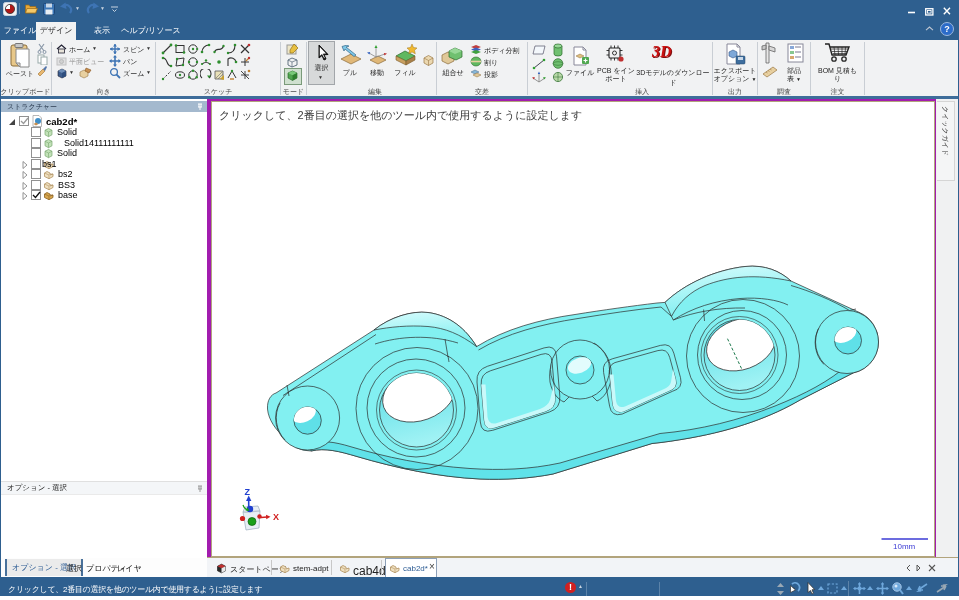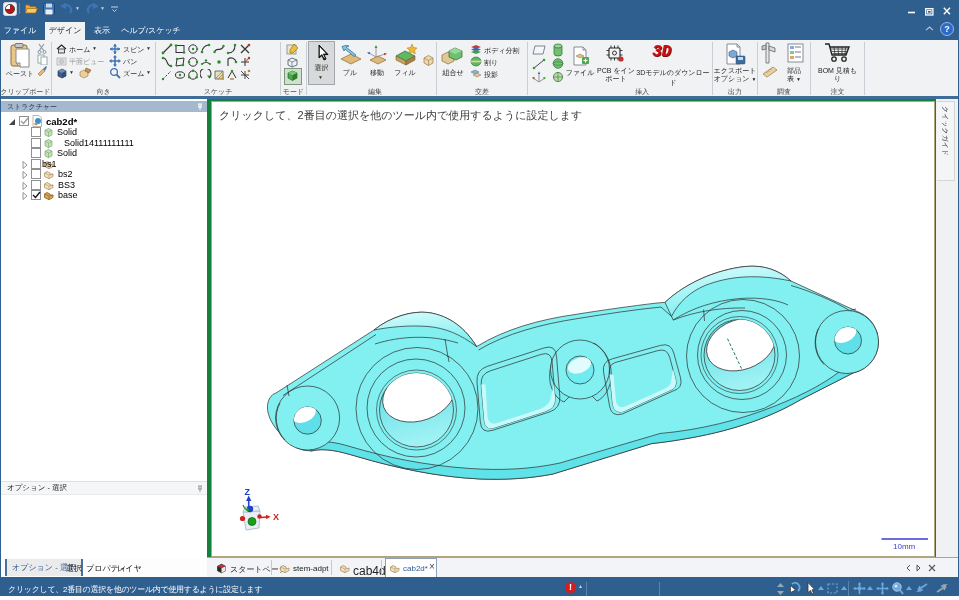--- a/index.html
+++ b/index.html
@@ -1,15 +1,15 @@
 <!DOCTYPE html>
 <html><head><meta charset="utf-8">
 <style>
 html,body{margin:0;padding:0}
-#app{position:relative;width:959px;height:596px;overflow:hidden;background:#15803d;
+#app{position:relative;width:959px;height:596px;overflow:hidden;background:#a21caf;
   font-family:"Liberation Sans",sans-serif;-webkit-font-smoothing:antialiased}
 .abs{position:absolute}
 .jp{letter-spacing:0}
 #titlebar{left:0;top:0;width:959px;height:18px;background:#2E5F8F}
 #tabrow{left:0;top:18px;width:959px;height:22px;background:#2E5F8F}
 #ribbon{left:0;top:40px;width:959px;height:56px;background:#F1F2F3}
 #ribbonline{left:0;top:96px;width:959px;height:3px;background:#3E6D9A}
 .rtab{position:absolute;top:4px;height:18px;line-height:17px;color:#fff;font-size:8px;text-align:center}
 .rtab.active{background:#F1F2F3;color:#1a1a1a}
 .gsep{position:absolute;top:2px;width:1px;height:53px;background:#C9CED4}
@@ -74,23 +74,23 @@
           <rect x="2.5" y="2.5" width="3.6" height="2.6" fill="none" stroke="#fff" stroke-width="0.9"></rect>
         </svg>
     <svg class="icon" style="left:38px;top:4px" width="8" height="8">
           <path d="M0.8,0.8 L7,7.2 M7,0.8 L0.8,7.2" stroke="#fff" stroke-width="1.4"></path>
         </svg>
   </div>
 </div>
 
 <div class="abs" id="tabrow">
   <div class="rtab jp" style="left:2px;width:36px">ファイル</div>
-  <div class="rtab jp active" style="left:45px;width:40px;height:22px">デザイン</div>
+  <div class="rtab jp active" style="left:36px;width:40px;height:22px">デザイン</div>
   <div class="rtab jp" style="left:88px;width:28px">表示</div>
-  <div class="rtab jp" style="left:120px;width:62px">ヘルプ/スケッチ</div>
+  <div class="rtab jp" style="left:120px;width:62px">ヘルプ/リソース</div>
   <div class="abs" style="left:925px;top:8px;width:9px;height:5px">
     <svg width="9" height="5">
           <path d="M1,4.2 L4.5,1 L8,4.2" fill="none" stroke="#BEC6D2" stroke-width="1.1"></path>
         </svg>
       </div>
   <div class="abs" style="left:940px;top:4px;width:12px;height:12px;border-radius:50%;background:#2B6BC9;border:1px solid #9db8dd;color:#fff;font-size:9px;font-weight:bold;text-align:center;line-height:12px">?</div>
 </div>
 
 <div class="abs" id="ribbon">
 
@@ -391,21 +391,21 @@
     </svg>
     <div class="btnlabel jp" style="left:36px;top:28px;width:32px">ファイル</div>
     <svg class="icon" style="left:77px;top:4px" width="22" height="20" viewBox="0 0 22 20">
       <rect x="4" y="4" width="11" height="10" rx="1" fill="none" stroke="#222" stroke-width="1.1"></rect>
       <path d="M6,4 L6,1.5 M9.5,4 L9.5,1.5 M13,4 L13,1.5 M6,14 L6,16.5 M9.5,14 L9.5,16.5 M13,14 L13,16.5 M4,6.5 L1.5,6.5 M4,11 L1.5,11 M15,6.5 L17.5,6.5 M15,11 L17.5,11" stroke="#222" stroke-width="0.9"></path>
       <circle cx="9.5" cy="9" r="2" fill="none" stroke="#222" stroke-width="0.9"></circle>
       <circle cx="16" cy="15" r="2.6" fill="#C03030"></circle>
     </svg>
     <div class="btnlabel jp" style="left:62px;top:26px;width:52px">PCB をイン</div>
     <div class="btnlabel jp" style="left:62px;top:34px;width:52px">ポート</div>
-    <div class="abs" style="left:124px;top:3px;width:40px;height:18px;font-family:Liberation Mono, monospace;font-weight:bold;font-size:16px;font-style:italic;color:#CC1111;text-shadow:1px 1px 0 #801010">3D</div>
+    <div class="abs" style="left:124px;top:3px;width:40px;height:18px;font-family:Liberation Serif, serif;font-weight:bold;font-size:16px;font-style:italic;color:#CC1111;text-shadow:1px 1px 0 #801010">3D</div>
     <div class="btnlabel jp" style="left:108px;top:28px;width:74px">3Dモデルのダウンロード</div>
     <div class="glabel jp" style="left:54px;width:120px">挿入</div>
   </div>
 
   <div class="group" style="left:713px;width:44px;top:0">
     <svg class="icon" style="left:11px;top:3px" width="22" height="22" viewBox="0 0 22 22">
       <path d="M3,1 L13,1 L16,4 L16,21 L3,21Z" fill="#fff" stroke="#889"></path>
       <path d="M13,1 L13,4 L16,4" fill="none" stroke="#889"></path>
       <path d="M5,9 L9,7 L13,9 L13,13 L9,15 L5,13Z" fill="#7EA8D8" stroke="#335588" stroke-width="0.6"></path>
       <rect x="12" y="13" width="9" height="8" rx="1" fill="#3E6E9E" stroke="#224466" stroke-width="0.5"></rect>

